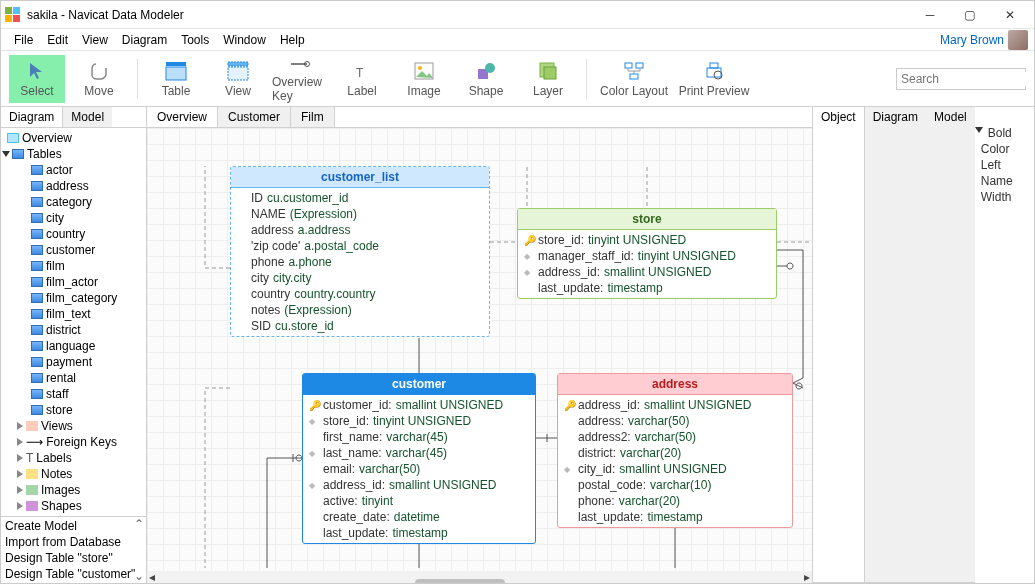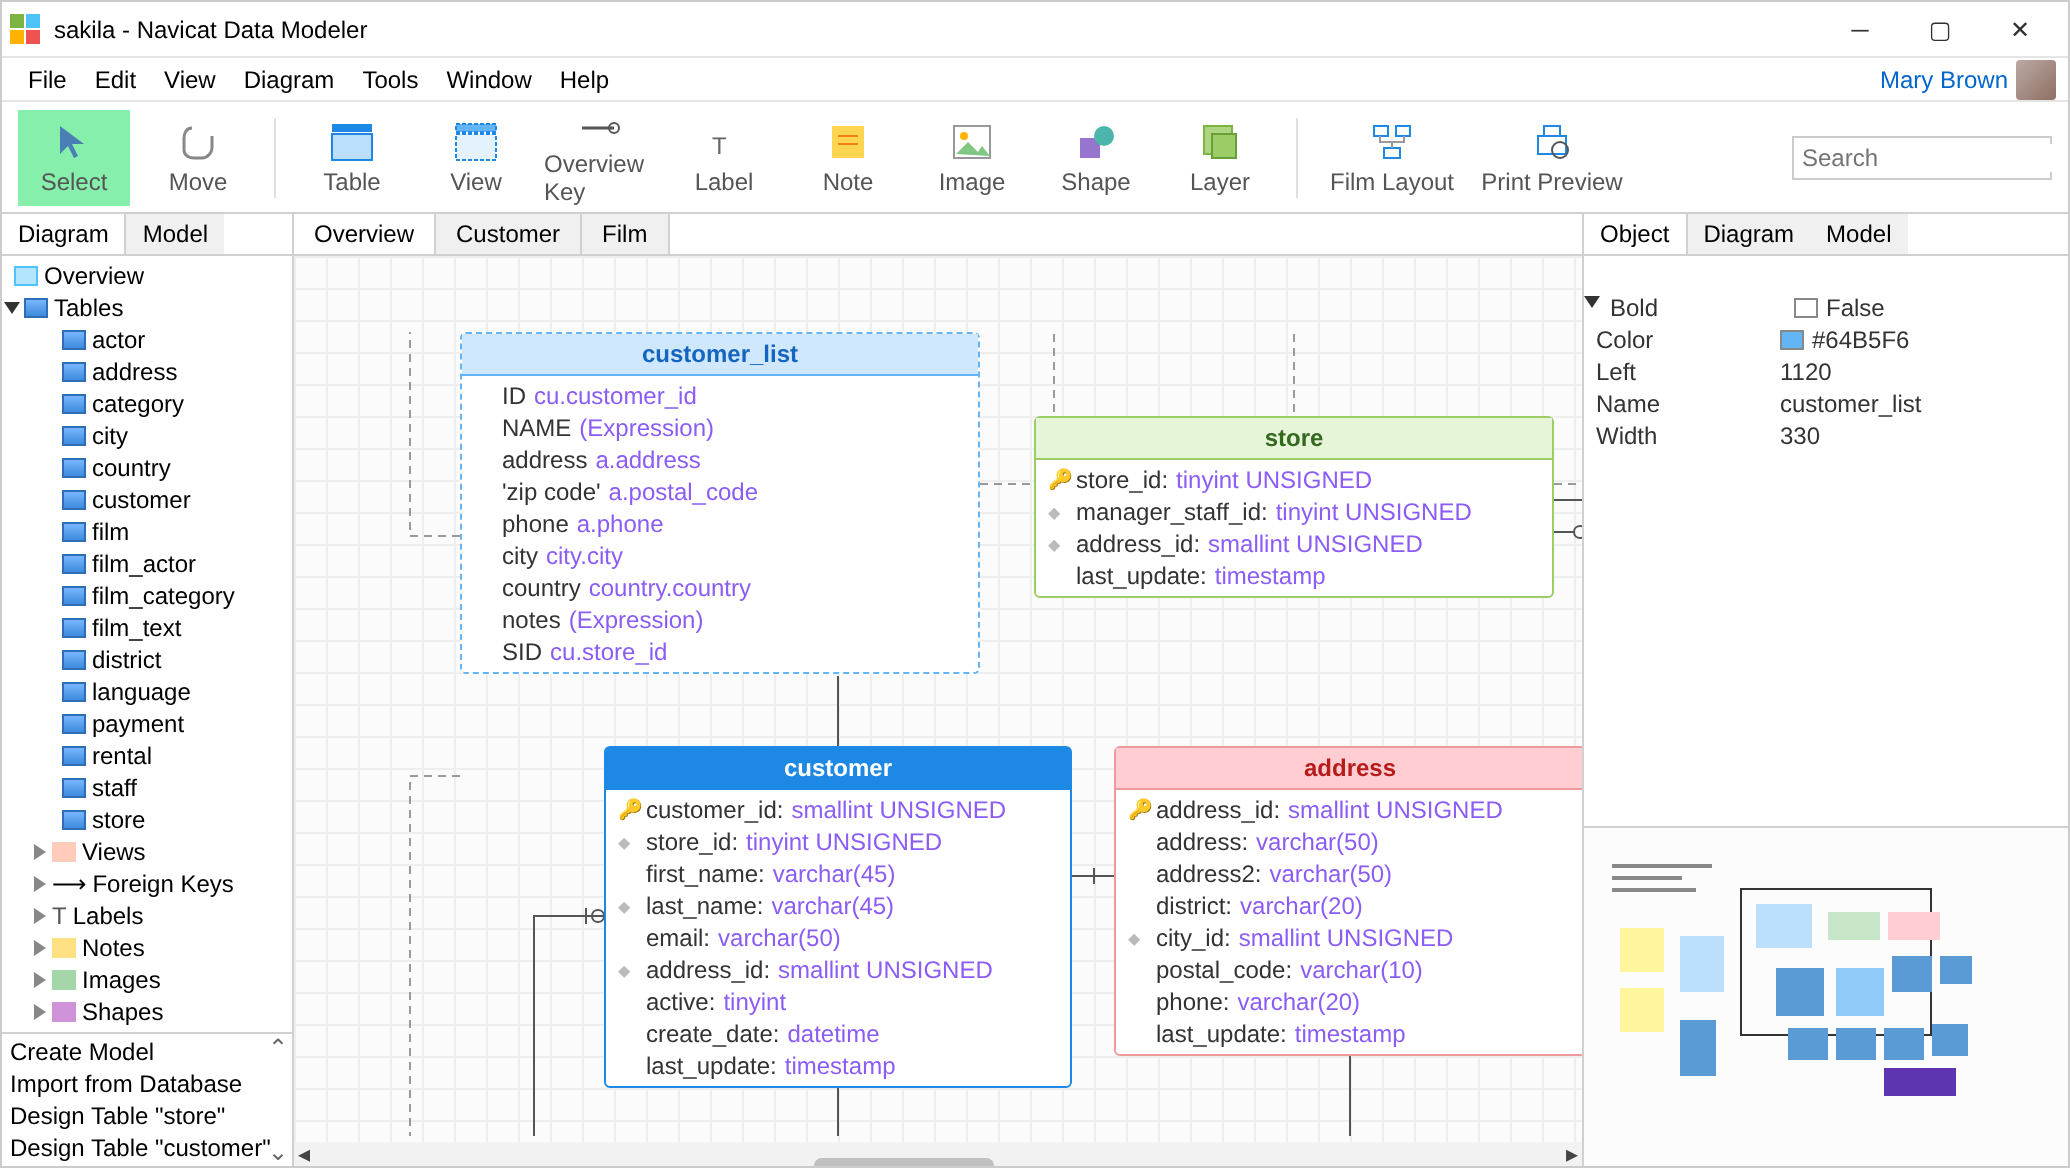--- a/index.html
+++ b/index.html
@@ -58,33 +58,33 @@
 .canvas{flex:1;position:relative;background-color:#fbfbfb;background-image:linear-gradient(#eee 1px,transparent 1px),linear-gradient(90deg,#eee 1px,transparent 1px);background-size:16px 16px;overflow:hidden}
 .entity{position:absolute;border:1.5px solid;border-radius:3px;background:#fff}
 .entity.dashed{border-style:dashed}
 .entity-header{text-align:center;padding:3px 0;font-weight:600;border-bottom:1px solid;border-bottom-color:inherit}
 .entity-body{padding:2px 6px}
 .field{display:flex;align-items:center;gap:4px;padding:1px 0}
 .field .key{color:#f5a623;font-size:10px;width:10px;flex:0 0 10px}
 .field .dia{color:#bbb;font-size:8px;width:10px;flex:0 0 10px}
 .field .noico{width:10px;flex:0 0 10px}
 .field .fname{color:#333}
-.field .ftype{color:#8b5cf6}
+.field .ftype{color:#14532d}
 .customer_list{border-color:#64b5f6;top:38px;left:83px;width:260px}
 .customer_list .entity-header{background:#cfe8fd;color:#1565c0}
 .store{border-color:#9ccc65;top:80px;left:370px;width:260px}
 .store .entity-header{background:#e6f4d7;color:#33691e}
 .customer{border-color:#1e88e5;top:245px;left:155px;width:234px}
 .customer .entity-header{background:#1e88e5;color:#fff}
 .address{border-color:#ef9a9a;top:245px;left:410px;width:236px}
 .address .entity-header{background:#ffcdd2;color:#b71c1c}
 .hsb{position:absolute;bottom:0;left:0;right:0;height:12px;background:#f2f2f2;display:flex;align-items:center}
 .hsb .track{flex:1;position:relative}
 .hsb .thumb{position:absolute;left:40%;width:90px;height:8px;background:#c0c0c0;border-radius:4px;top:2px}
-.right{width:243px;display:flex;flex-direction:column;border-left:1px solid #d0d0d0}
+.right{width:222px;display:flex;flex-direction:row;border-left:1px solid #d0d0d0}
 .right-tabs{display:flex;border-bottom:1px solid #d0d0d0}
 .right-tabs div{padding:3px 8px}
 .right-tabs .active{background:#fff;border-right:1px solid #d0d0d0}
 .right-tabs :not(.active){background:#f0f0f0}
 .props{flex:0 0 auto;padding:18px 0}
 .prop-row{display:flex;padding:1px 6px;gap:4px}
 .prop-row .pname{width:88px;color:#333}
 .prop-row .pval{color:#333;display:flex;align-items:center;gap:4px}
 .pval .swatch{width:12px;height:10px;border:1px solid #888}
 .minimap{height:170px;background:#fcfcfc;border-top:1px solid #d0d0d0;position:relative}
@@ -173,30 +173,20 @@
     <div class="tb">
       <div class="ico">
         <svg width="18" height="18">
           <text x="3" y="15" font-size="16" fill="#666" font-family="serif">T</text>
         </svg>
       </div>
       <span>Label</span>
     </div>
     <div class="tb">
       <div class="ico">
-        <svg width="20" height="20">
-          <rect x="2" y="2" width="16" height="16" fill="#ffd54f"></rect>
-          <line x1="5" y1="7" x2="15" y2="7" stroke="#f57f17"></line>
-          <line x1="5" y1="11" x2="15" y2="11" stroke="#f57f17"></line>
-        </svg>
-      </div>
-      <span>Note</span>
-    </div>
-    <div class="tb">
-      <div class="ico">
         <svg width="20" height="18">
           <rect x="1" y="1" width="18" height="16" fill="#fff" stroke="#999"></rect>
           <circle cx="6" cy="6" r="2" fill="#ffb300"></circle>
           <path d="M2 15 L8 9 L13 14 L15 11 L19 16" fill="#81c784"></path>
         </svg>
       </div>
       <span>Image</span>
     </div>
     <div class="tb">
       <div class="ico">
@@ -219,21 +209,21 @@
     <div class="tb-sep"></div>
     <div class="tb" style="width: 74px;">
       <div class="ico">
         <svg width="22" height="20">
           <rect x="2" y="2" width="7" height="5" fill="none" stroke="#1e88e5"></rect>
           <rect x="13" y="2" width="7" height="5" fill="none" stroke="#1e88e5"></rect>
           <rect x="7" y="13" width="8" height="5" fill="none" stroke="#1e88e5"></rect>
           <path d="M5 7 L5 10 L11 10 L11 13 M17 7 L17 10 L11 10" fill="none" stroke="#999"></path>
         </svg>
       </div>
-      <span>Film Layout</span>
+      <span>Color Layout</span>
     </div>
     <div class="tb" style="width: 74px;">
       <div class="ico">
         <svg width="20" height="20">
           <rect x="3" y="7" width="14" height="9" fill="none" stroke="#1e88e5"></rect>
           <rect x="6" y="2" width="8" height="5" fill="none" stroke="#1e88e5"></rect>
           <circle cx="14" cy="14" r="4" fill="none" stroke="#555"></circle>
         </svg>
       </div>
       <span>Print Preview</span>

